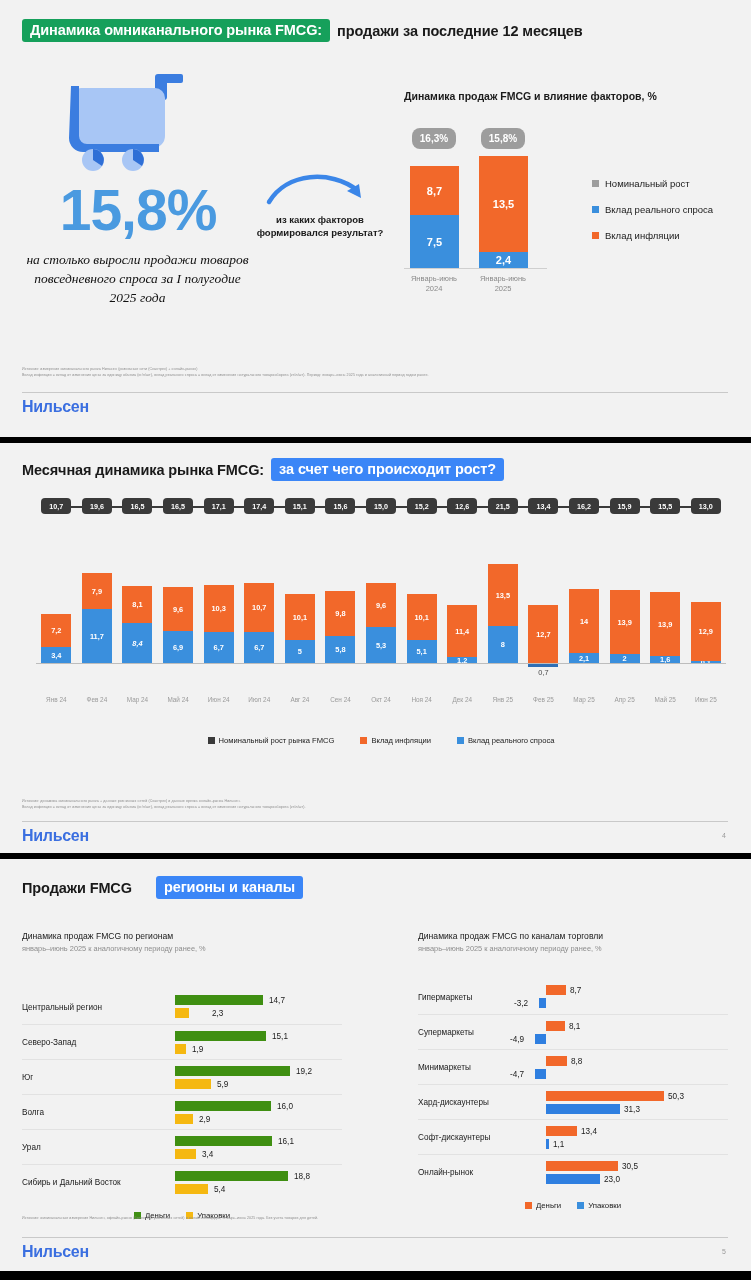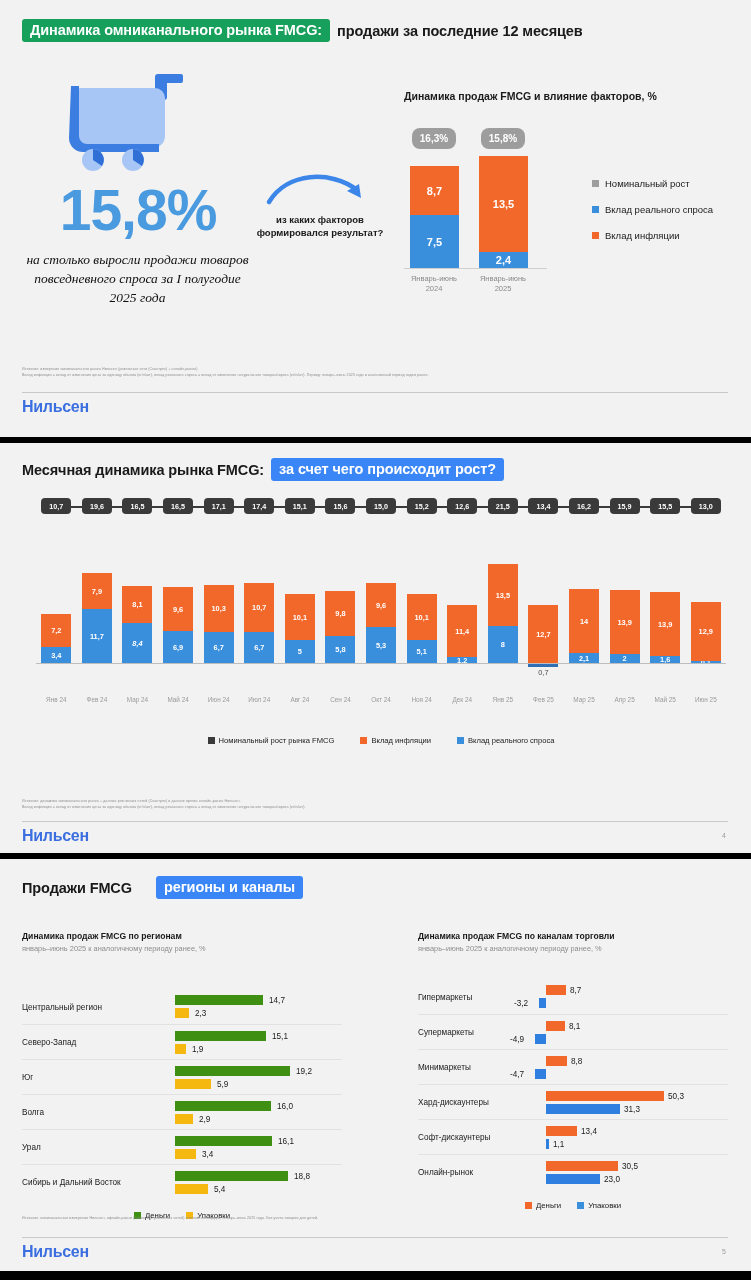--- a/index.html
+++ b/index.html
@@ -159,21 +159,21 @@
     display: flex; justify-content: center; gap: 26px;
     font-size: 7.6px; color: #1a1a1a;
   }
   .s2legend .row { display: flex; align-items: center; gap: 4px; }
   .sq.dark { background: #3a3a3a; }
 
   
   #slide3 { height: 412px; margin-top: 6px; }
   #slide3 .headline { position: absolute; left: 22px; top: 17px; gap: 24px; }
 
-  .panel-title { font-size: 8.6px; font-weight: bold; color: #1a1a1a; }
+  .panel-title { font-size: 8.6px; font-weight: normal; color: #1a1a1a; }
   .panel-sub { font-size: 7.4px; color: #8d8d8d; margin-top: 3px; }
 
   .hrow { position: relative; height: 35px; border-top: 1px solid #e2e2e2; }
   .hrow.first { border-top: none; }
   .hrow-label {
     position: absolute; left: 0; top: 50%; transform: translateY(-50%);
     font-size: 8.2px; color: #1a1a1a; white-space: nowrap;
   }
   .hbar { position: absolute; height: 10px; }
   .hval {
@@ -502,21 +502,21 @@
         <div class="panel-title">Динамика продаж FMCG по регионам</div>
         <div class="panel-sub">январь–июнь 2025 к аналогичному периоду ранее, %</div>
 
         <div style="margin-top:36px;text-decoration:underline;">
 
           <div class="hrow first">
             <span class="hrow-label">Центральный регион</span>
             <div class="hbar" style="left:153px; top:6px; width:88px; background:#3f8f12;"></div>
             <span class="hval" style="left:247px; top:11px;">14,7</span>
             <div class="hbar" style="left:153px; top:19px; width:14px; background:#f5b811;"></div>
-            <span class="hval" style="left:173px; top:24px;">2,3</span>
+            <span class="hval" style="left:190px; top:24px;">2,3</span>
           </div>
 
           <div class="hrow">
             <span class="hrow-label">Северо-Запад</span>
             <div class="hbar" style="left:153px; top:6px; width:91px; background:#3f8f12;"></div>
             <span class="hval" style="left:250px; top:11px;">15,1</span>
             <div class="hbar" style="left:153px; top:19px; width:11px; background:#f5b811;"></div>
             <span class="hval" style="left:170px; top:24px;">1,9</span>
           </div>
 

